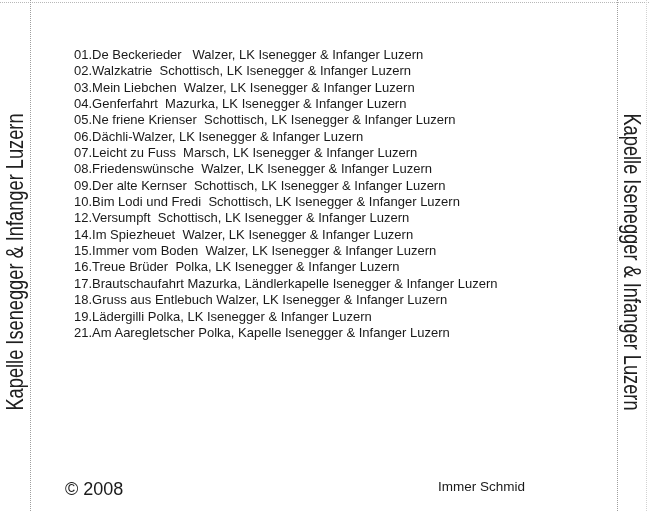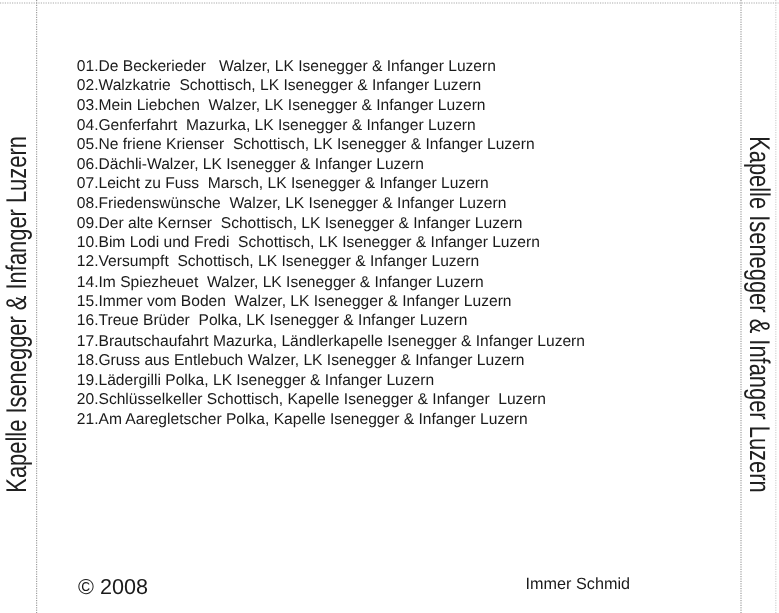--- a/index.html
+++ b/index.html
@@ -32,21 +32,21 @@
 
   
   .tracks {
     position: absolute;
     left: 64px;
     top: 47px;
     font-size: 13px;
     line-height: 16.35px;
     color: #1a1a1a;
   }
-  .track { white-space: pre; }
+  .track { white-space: pre; margin-left: 10px; }
 
   
   .copyright { position: absolute; left: 65px;  top: 479px; font-size: 18px; }
   .credit    { position: absolute; left: 438px; top: 479px; font-size: 13.5px; }
 </style>
 </head>
 <body>
 
 <div class="card">
 
@@ -69,20 +69,19 @@
     <div class="track">08.Friedenswünsche  Walzer, LK Isenegger &amp; Infanger Luzern</div>
     <div class="track">09.Der alte Kernser  Schottisch, LK Isenegger &amp; Infanger Luzern</div>
     <div class="track">10.Bim Lodi und Fredi  Schottisch, LK Isenegger &amp; Infanger Luzern</div>
     <div class="track">12.Versumpft  Schottisch, LK Isenegger &amp; Infanger Luzern</div>
     <div class="track">14.Im Spiezheuet  Walzer, LK Isenegger &amp; Infanger Luzern</div>
     <div class="track">15.Immer vom Boden  Walzer, LK Isenegger &amp; Infanger Luzern</div>
     <div class="track">16.Treue Brüder  Polka, LK Isenegger &amp; Infanger Luzern</div>
     <div class="track">17.Brautschaufahrt Mazurka, Ländlerkapelle Isenegger &amp; Infanger Luzern</div>
     <div class="track">18.Gruss aus Entlebuch Walzer, LK Isenegger &amp; Infanger Luzern</div>
     <div class="track">19.Lädergilli Polka, LK Isenegger &amp; Infanger Luzern</div>
-    <div class="track">20.Schlüsselkeller Schottisch, Kapelle Isenegger &amp; Infanger  Luzern</div>
     <div class="track">21.Am Aaregletscher Polka, Kapelle Isenegger &amp; Infanger Luzern</div>
   </div>
 
   <div class="copyright">© 2008</div>
   <div class="credit">Immer Schmid</div>
 
 </div>
 
 </body></html>

